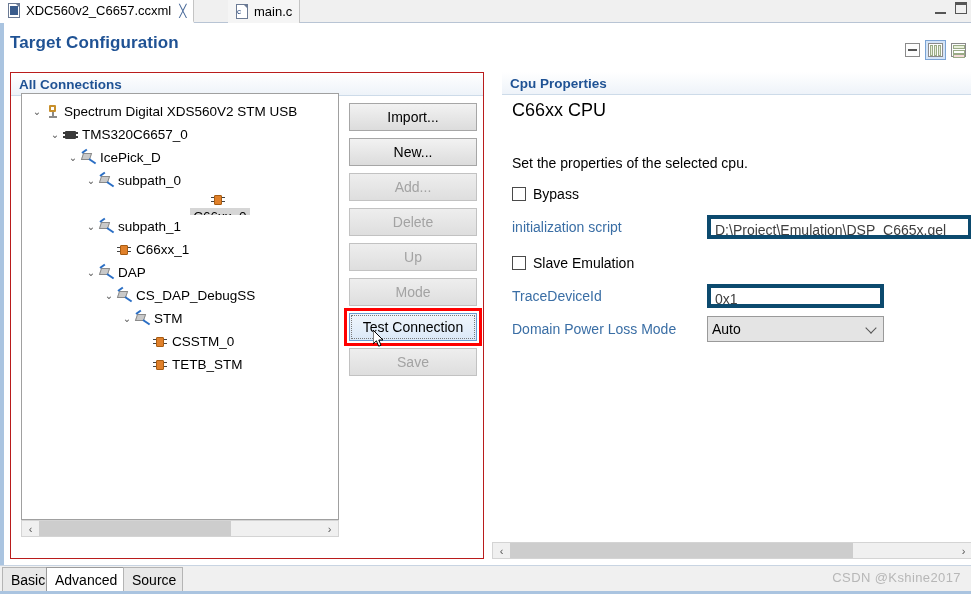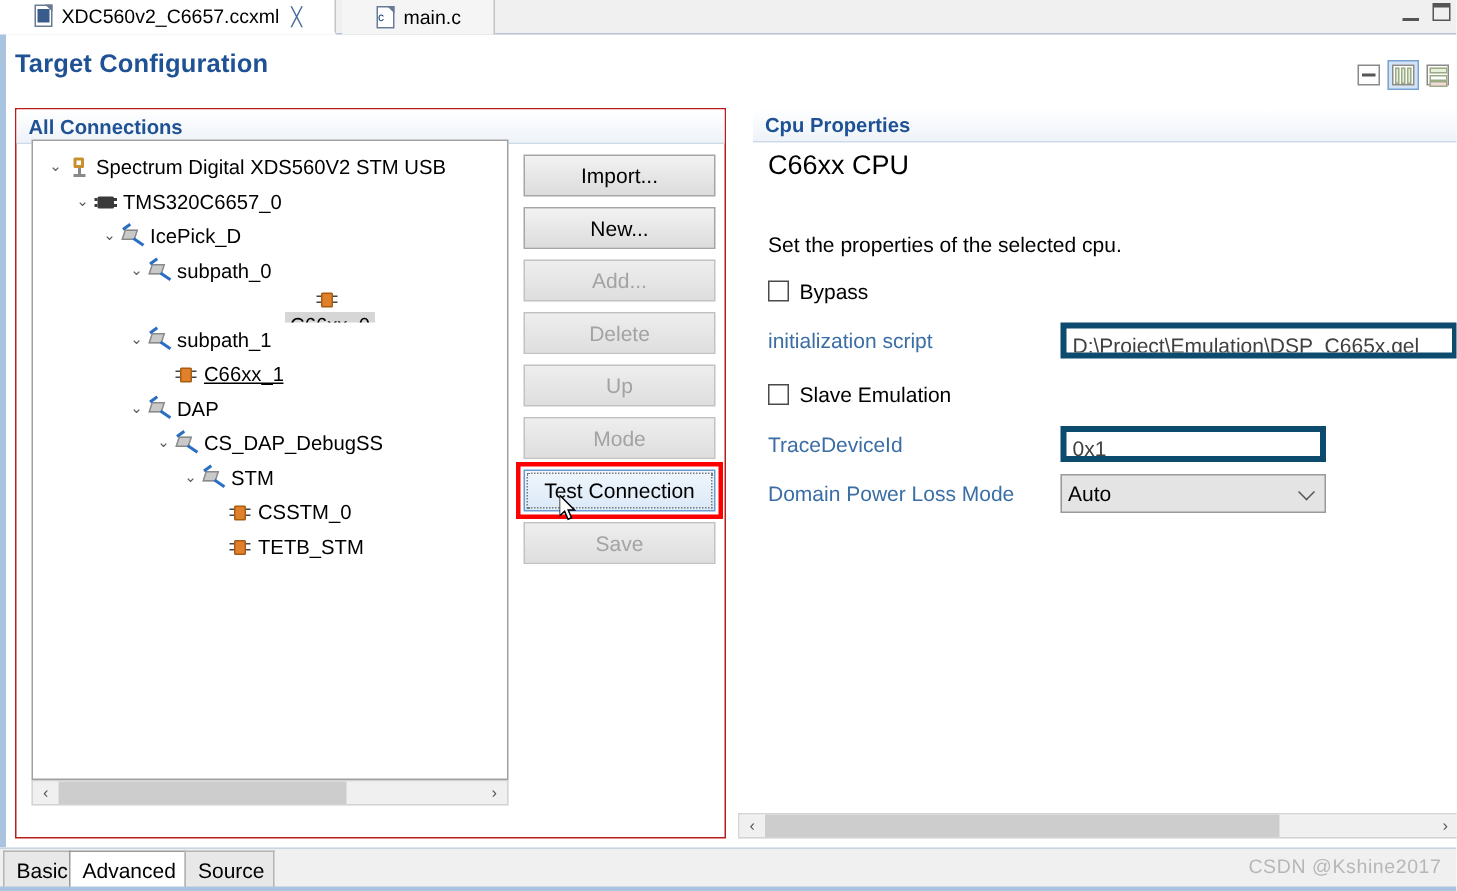--- a/index.html
+++ b/index.html
@@ -28,21 +28,21 @@
     background: #f0f0f0;
     border-bottom: 1px solid #b8c4d4;
   }
   .tab {
     position: absolute;
     top: 0;
     height: 23px;
     display: flex;
     align-items: center;
     gap: 5px;
-    padding: 0 22px;
+    padding: 0 7px;
     font-size: 13px;
     background: #f5f5f5;
     border-right: 1px solid #c4c4c4;
     cursor: default;
   }
   .tab.active {
     background: #ffffff;
     border-bottom: 2px solid #ffffff;
   }
   .tab-icon {
@@ -605,21 +605,21 @@
           </div>
           <div class="tree-row" style="padding-left: 62px;">
             <span class="twisty">⌄</span>
             <span class="ticon ic-conn">
               <span class="plug"></span>
               <span class="wire"></span>
               <span class="wire2"></span>
             </span>
             <span class="tlabel">subpath_1</span>
           </div>
-          <div class="tree-row" style="padding-left: 80px; text-decoration: underline;">
+          <div class="tree-row" style="padding-left: 80px;">
             <span class="twisty"></span>
             <span class="ticon ic-cpu">
               <span class="core"></span>
               <i class="lead l1"></i>
               <i class="lead l2"></i>
               <i class="lead r1"></i>
               <i class="lead r2"></i>
             </span>
             <span class="tlabel">C66xx_1</span>
           </div>

